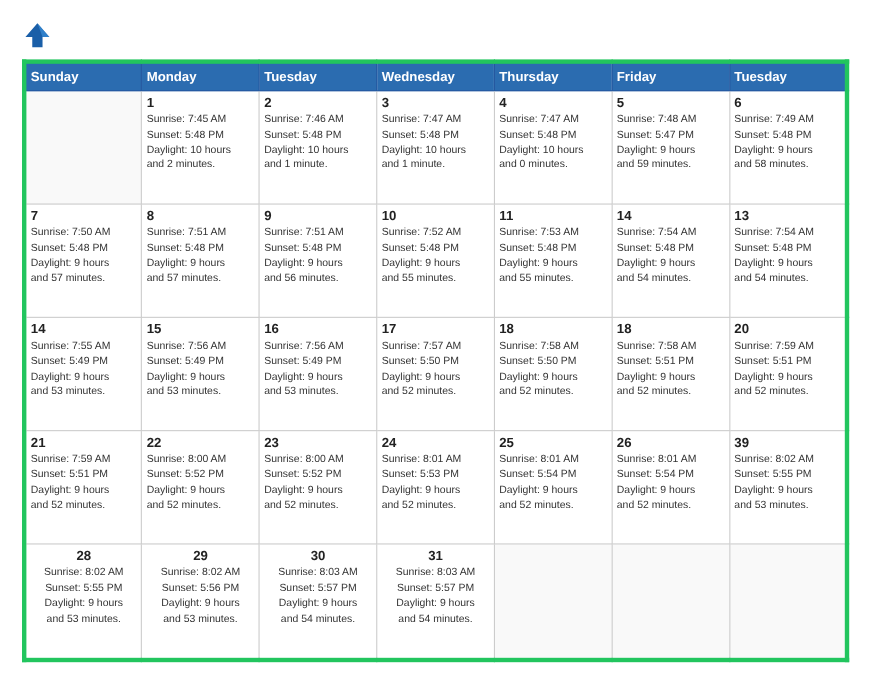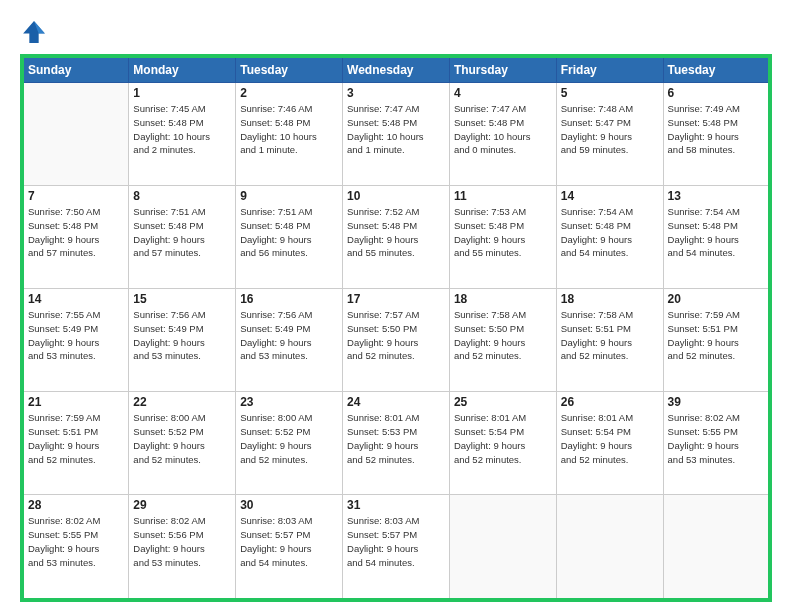--- a/index.html
+++ b/index.html
@@ -81,20 +81,21 @@
       display: block;
       margin-bottom: 2px;
     }
     .day-info {
       font-size: 9.5px;
       line-height: 1.45;
       color: #333;
     }
     .last-row td {
       height: 68px;
+      text-align: center;
     }
   </style>
 </head>
 <body>
 
 <div class="page">
   <div class="header">
     <div class="logo">
       <svg class="logo-icon" viewBox="0 0 36 36">
         <polygon points="18,4 32,20 24,20 24,32 12,32 12,20 4,20" fill="#1a5fa8"></polygon>

